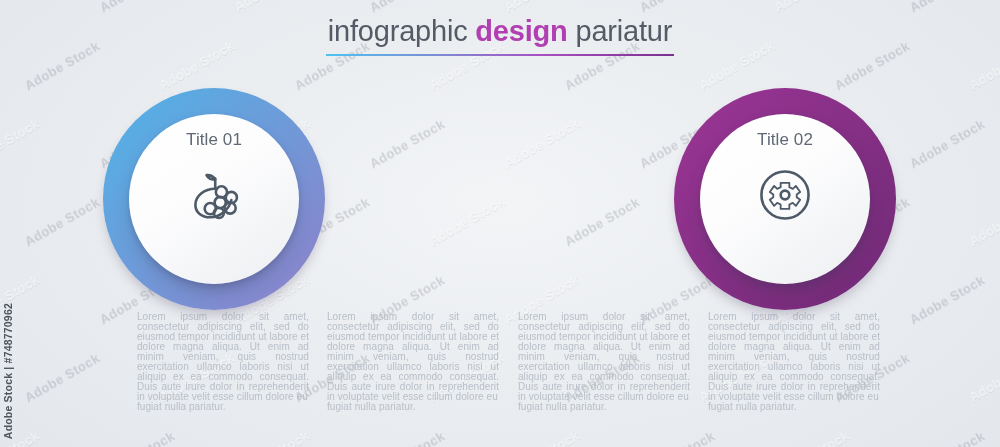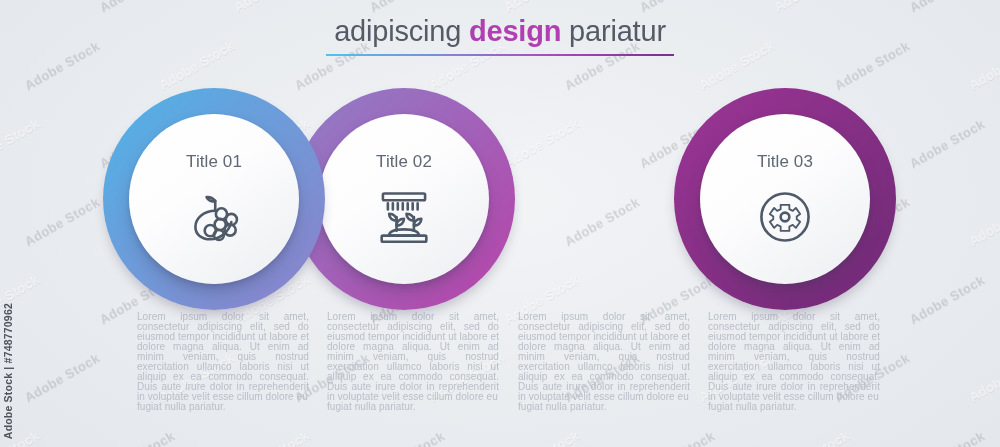--- a/index.html
+++ b/index.html
@@ -113,21 +113,21 @@
     border-radius: 50%;
     background: linear-gradient(145deg, #ffffff 0%, #fdfdfe 42%, #eceef1 100%);
     box-shadow:
       0 9px 16px -3px rgba(60,55,85,0.34),
       0 2px 4px rgba(60,55,85,0.14);
     display: flex;
     flex-direction: column;
     align-items: center;
   }
   .card-title {
-    margin-top: 38px;
+    margin-top: 16px;
     font-size: 17px;
     color: #5f6874;
     letter-spacing: 0.1px;
     white-space: nowrap;
   }
   .icon-box {
     margin-top: 14px;
     width: 68px;
     height: 62px;
     display: flex;
@@ -229,21 +229,21 @@
       <div class="wm" style="left: 230px; top: 448px;">Adobe Stock</div>
       <div class="wm dark" style="left: 365px; top: 448px;">Adobe Stock</div>
       <div class="wm" style="left: 500px; top: 448px;">Adobe Stock</div>
       <div class="wm dark" style="left: 635px; top: 448px;">Adobe Stock</div>
       <div class="wm" style="left: 770px; top: 448px;">Adobe Stock</div>
       <div class="wm dark" style="left: 905px; top: 448px;">Adobe Stock</div>
     </div>
 
   <div id="header">
     <div id="header-title">
-      <span>adipiscing </span><span class="accent">design</span><span> pariatur</span>
+      <span>infographic </span><span class="accent">design</span><span> pariatur</span>
     </div>
     <div id="header-rule"></div>
   </div>
 
   <div id="rings">
       <div class="ring-wrap" style="left: 103px; z-index: 10;">
         <div class="ring" style="background: linear-gradient(135deg, rgb(79, 180, 232) 0%, rgb(143, 127, 200) 100%);"></div>
         <div class="disc">
           <div class="card-title">Title 01</div>
           <div class="icon-box">
@@ -254,44 +254,24 @@
       <circle cx="62" cy="45" r="9"></circle>
       <circle cx="78" cy="54" r="9"></circle>
       <circle cx="60" cy="62" r="9"></circle>
       <circle cx="76" cy="71" r="9"></circle>
       <circle cx="44" cy="72" r="9"></circle>
       <circle cx="58" cy="79" r="8"></circle>
     </svg>
           </div>
         </div>
       </div>
-      <div class="ring-wrap" style="left: 293px; z-index: 9;">
-        <div class="ring" style="background: linear-gradient(135deg, rgb(143, 127, 200) 0%, rgb(183, 66, 168) 100%);"></div>
-        <div class="disc">
-          <div class="card-title">Title 02</div>
-          <div class="icon-box">
-            <svg viewBox="0 0 100 100">
-      <rect x="16" y="12" width="68" height="11" rx="2"></rect>
-      <path d="M24 28 L24 38 M32 28 L32 38 M40 28 L40 38 M48 28 L48 38 M56 28 L56 38 M64 28 L64 38 M72 28 L72 38"></path>
-      <path d="M38 72 L38 50"></path>
-      <path d="M38 56 C32 56 26 52 26 45 C34 45 38 50 38 56 Z"></path>
-      <path d="M38 64 C44 64 50 60 50 53 C42 53 38 58 38 64 Z"></path>
-      <path d="M66 72 L66 50"></path>
-      <path d="M66 56 C60 56 54 52 54 45 C62 45 66 50 66 56 Z"></path>
-      <path d="M66 64 C72 64 78 60 78 53 C70 53 66 58 66 64 Z"></path>
-      <path d="M26 80 C26 73 36 70 50 70 C64 70 74 73 74 80 Z"></path>
-      <rect x="14" y="80" width="72" height="10" rx="2"></rect>
-    </svg>
-          </div>
-        </div>
-      </div>
       <div class="ring-wrap" style="left: 674px; z-index: 7;">
         <div class="ring" style="background: linear-gradient(135deg, rgb(156, 53, 150) 0%, rgb(110, 42, 116) 100%);"></div>
         <div class="disc">
-          <div class="card-title">Title 03</div>
+          <div class="card-title">Title 02</div>
           <div class="icon-box">
             <svg viewBox="0 0 100 100">
       <circle cx="50" cy="50" r="38"></circle>
       <path d="M40 22 L60 22 L60 32 L68 36 L75 29 L85 43 L77 49 L77 55 L85 61 L75 75 L68 68 L60 72 L60 82 L40 82 L40 72 L32 68 L25 75 L15 61 L23 55 L23 49 L15 43 L25 29 L32 36 L40 32 Z" transform="translate(50,50) scale(0.70) translate(-50,-50)"></path>
       <circle cx="50" cy="50" r="7"></circle>
     </svg>
           </div>
         </div>
       </div>
     </div>

